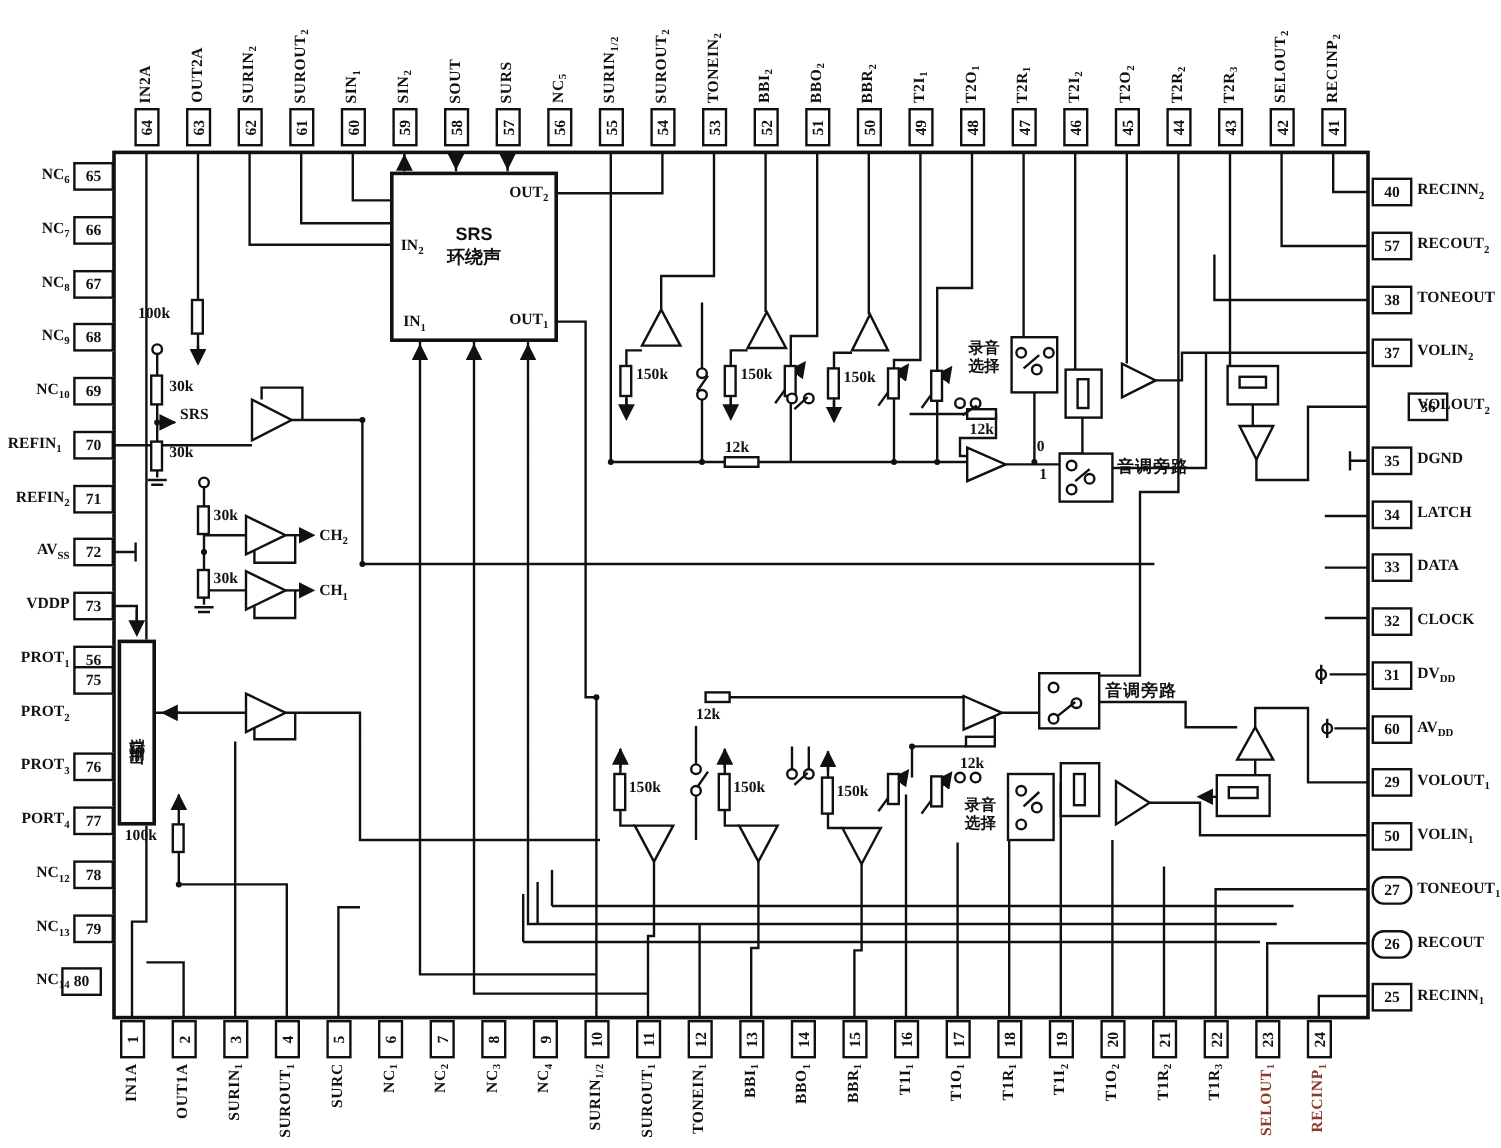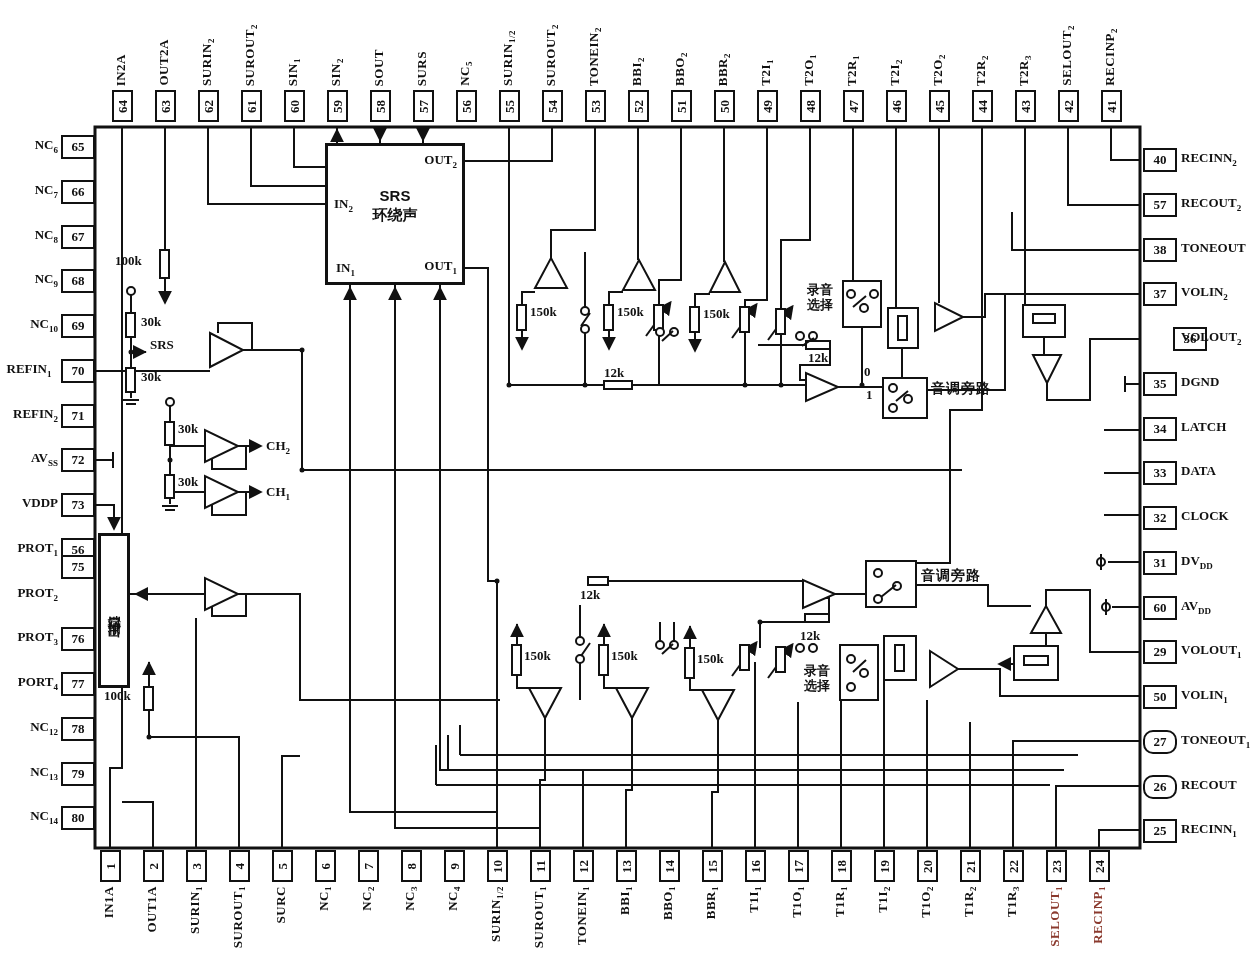--- a/index.html
+++ b/index.html
@@ -505,21 +505,21 @@
       <div class="pin-numbox" style="left: 61px; top: 555px; width: 30px; height: 20px;">75</div>
       <div class="htext" style="left: 0px; top: 585px; width: 58px; text-align: right;">PROT<sub>2</sub></div>
       <div class="pin-numbox" style="left: 61px; top: 627px; width: 30px; height: 20px;">76</div>
       <div class="htext" style="left: 0px; top: 629px; width: 58px; text-align: right;">PROT<sub>3</sub></div>
       <div class="pin-numbox" style="left: 61px; top: 672px; width: 30px; height: 20px;">77</div>
       <div class="htext" style="left: 0px; top: 674px; width: 58px; text-align: right;">PORT<sub>4</sub></div>
       <div class="pin-numbox" style="left: 61px; top: 717px; width: 30px; height: 20px;">78</div>
       <div class="htext" style="left: 0px; top: 719px; width: 58px; text-align: right;">NC<sub>12</sub></div>
       <div class="pin-numbox" style="left: 61px; top: 762px; width: 30px; height: 20px;">79</div>
       <div class="htext" style="left: 0px; top: 764px; width: 58px; text-align: right;">NC<sub>13</sub></div>
-      <div class="pin-numbox" style="left: 61px; top: 806px; width: 30px; height: 20px;">80</div>
+      <div class="pin-numbox" style="left: 51px; top: 806px; width: 30px; height: 20px;">80</div>
       <div class="htext" style="left: 0px; top: 808px; width: 58px; text-align: right;">NC<sub>14</sub></div>
       <div class="pin-numbox" style="left: 1143px; top: 148px; width: 30px; height: 20px;">40</div>
       <div class="htext" style="left: 1181px; top: 150px;">RECINN<sub>2</sub></div>
       <div class="pin-numbox" style="left: 1143px; top: 193px; width: 30px; height: 20px;">57</div>
       <div class="htext" style="left: 1181px; top: 195px;">RECOUT<sub>2</sub></div>
       <div class="pin-numbox" style="left: 1143px; top: 238px; width: 30px; height: 20px;">38</div>
       <div class="htext" style="left: 1181px; top: 240px;">TONEOUT</div>
       <div class="pin-numbox" style="left: 1143px; top: 282px; width: 30px; height: 20px;">37</div>
       <div class="htext" style="left: 1181px; top: 284px;">VOLIN<sub>2</sub></div>
       <div class="pin-numbox" style="left: 1143px; top: 327px; width: 30px; height: 20px; margin-left: 30px;">36</div>

